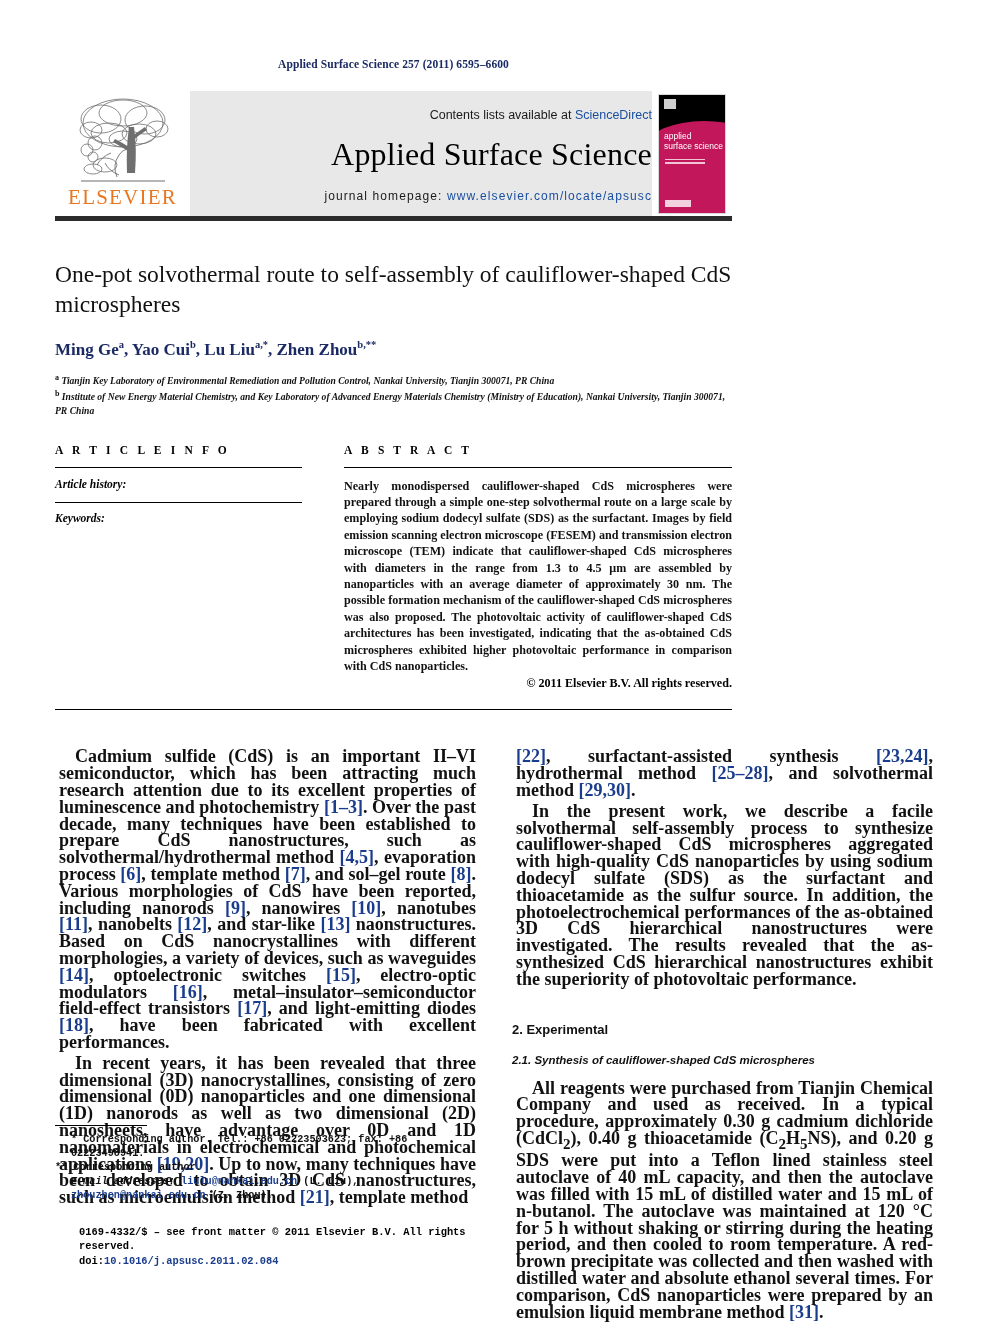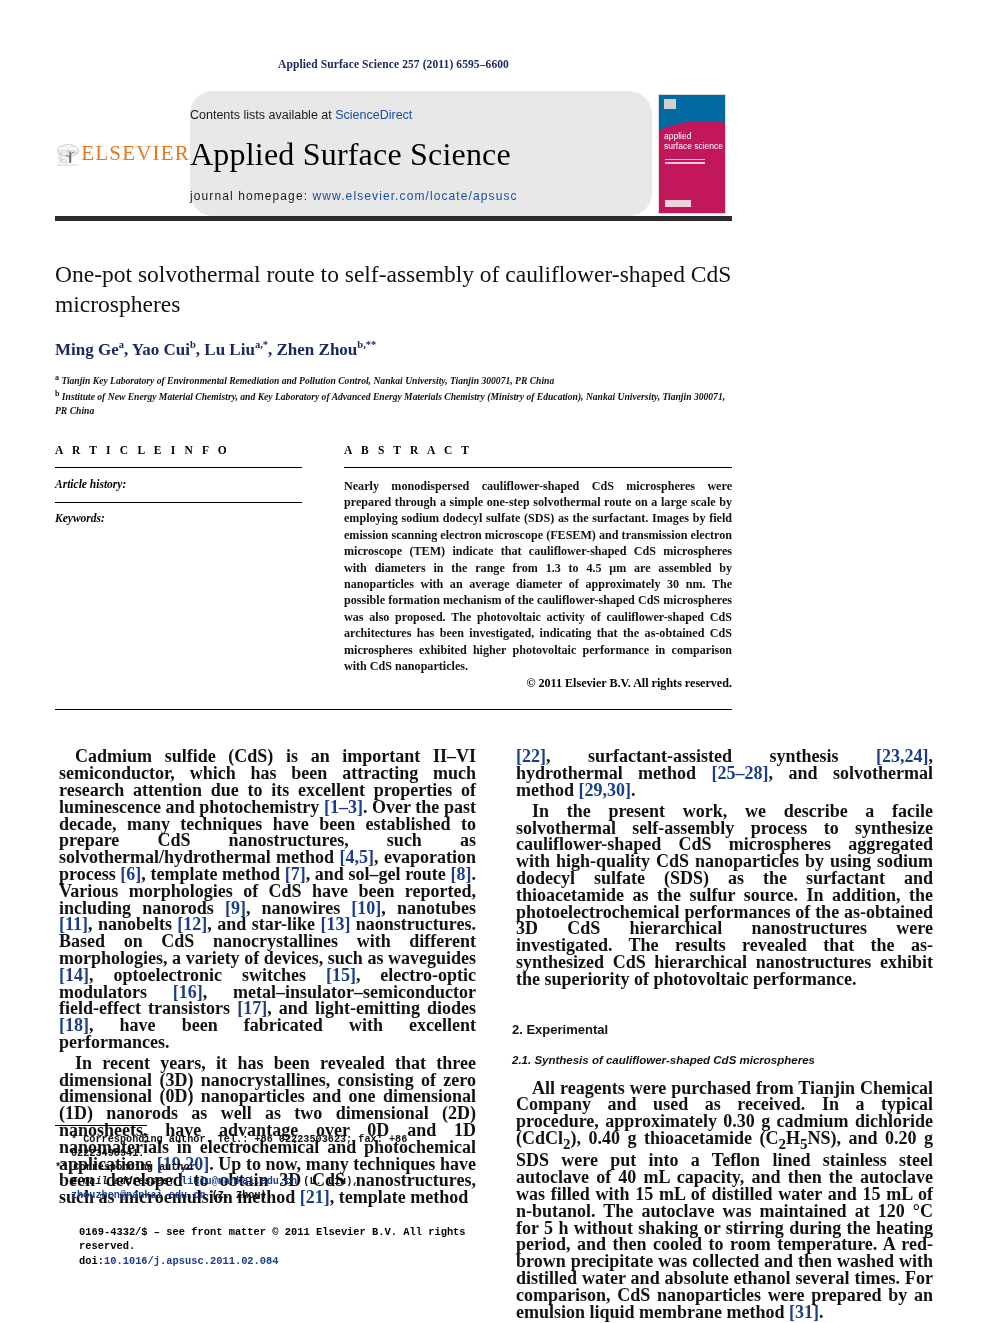--- a/index.html
+++ b/index.html
@@ -31,45 +31,44 @@
     margin-top: 21px;
     height: 130px;
     display: flex;
     align-items: stretch;
     border-bottom: 5px solid #2b2b2b;
   }
   .logo-box {
     width: 135px;
     flex: 0 0 135px;
     display: flex;
-    flex-direction: row;
+    flex-direction: column;
     align-items: center;
     justify-content: flex-start;
     padding-top: 2px;
     background: #fff;
   }
   .logo-tree { width: 104px; height: 96px; }
   .logo-word {
     font-family: "Liberation Serif", serif;
     color: #e87722;
     font-size: 21px;
     letter-spacing: 1.2px;
     line-height: 1;
     margin-top: -2px;
   }
 
   .banner {
     flex: 1 1 auto;
     background: #e8e8e8;
     display: flex;
     flex-direction: column;
-    align-items: flex-start;
+    align-items: flex-end;
     justify-content: center;
     position: relative;
-    border-radius: 23px;
   }
   .contents-line {
     font-family: "Liberation Sans", sans-serif;
     font-size: 12.5px;
     color: #1a1a1a;
     margin-top: 4px;
   }
   .contents-line .sd { color: #1a4fa0; }
   .journal-title {
     font-family: "Liberation Serif", serif;
@@ -89,21 +88,21 @@
   .cover-box {
     width: 80px;
     flex: 0 0 80px;
     background: #fff;
     display: flex;
     align-items: center;
     justify-content: center;
   }
   .cover {
     width: 68px; height: 120px;
-    background: #0369a1;
+    background: #000000;
     border: 1px solid #d8d8d8;
     position: relative;
     overflow: hidden;
   }
   .cover .topbar { position:absolute; top:4px; left:5px; width:12px; height:10px; background:#cfcfcf; }
   .cover .wave {
     position: absolute; left: -12px; top: 26px; width: 110px; height: 96px;
     background: #c2185b; border-radius: 52% 48% 0 0 / 26% 22% 0 0;
   }
   .cover .ctitle {

